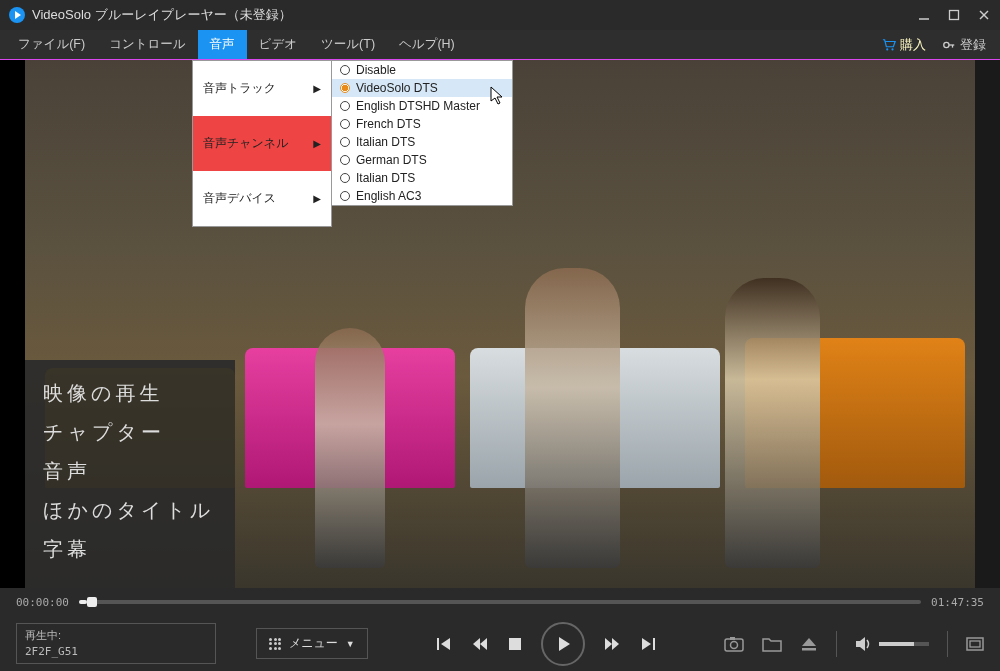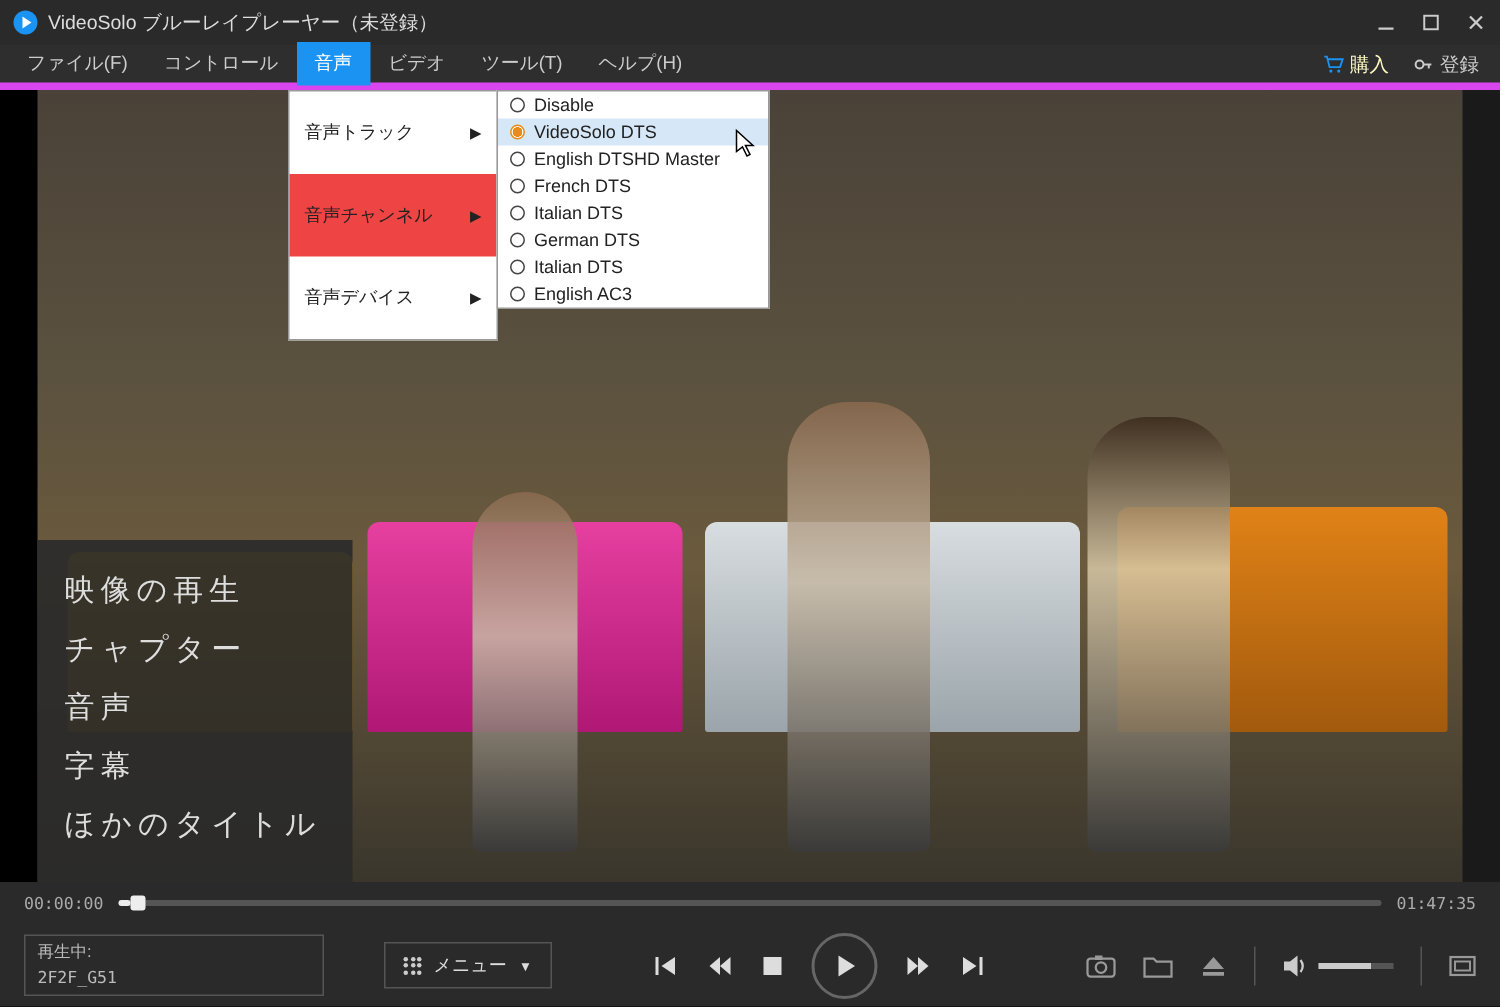--- a/index.html
+++ b/index.html
@@ -2,21 +2,21 @@
 <html><head>
 <meta charset="utf-8">
 <style>
 * { margin: 0; padding: 0; box-sizing: border-box; }
 body { font-family: "Meiryo", "MS PGothic", sans-serif; background: #1a1a1a; width: 1000px; height: 671px; overflow: hidden; color: #ddd; font-size: 13px; }
 .titlebar { height: 30px; background: #2a2a2a; display: flex; align-items: center; padding: 0 8px; }
 .titlebar .logo { width: 18px; height: 18px; margin-right: 6px; display: inline-flex; align-items: center; justify-content: center; }
 .titlebar .title { flex: 1; font-size: 13px; color: #ddd; }
 .titlebar .winbtns { display: flex; gap: 14px; }
 .titlebar .winbtn { width: 16px; height: 16px; display: flex; align-items: center; justify-content: center; cursor: pointer; color: #ddd; }
-.menubar { height: 30px; background: #2e2e2e; display: flex; align-items: center; padding: 0 6px; border-bottom: 5px solid #d946ef; }
+.menubar { height: 30px; background: #2e2e2e; display: flex; align-items: center; padding: 0 6px; border-bottom: 1px solid #d946ef; }
 .menubar .menuitem { padding: 6px 12px; font-size: 12.5px; color: #ccc; cursor: pointer; }
 .menubar .menuitem.active { background: #1a93f3; color: #fff; }
 .menubar .spacer { flex: 1; }
 .menubar .buy { color: #fef9c3; padding: 4px 8px; cursor: pointer; display: flex; align-items: center; gap: 4px; }
 .menubar .login { color: #ccc; padding: 4px 8px; cursor: pointer; display: flex; align-items: center; gap: 4px; }
 .content { position: relative; width: 837px; height: 528px; background: #000; }
 .video-frame { position: absolute; left: 25px; top: 0; width: 950px; height: 528px; background: linear-gradient(180deg, #4a4238 0%, #5a513f 35%, #6b5a3d 60%, #3a362c 100%); }
 .video-frame .car { position: absolute; bottom: 100px; border-radius: 8px 8px 2px 2px; }
 .video-frame .car.c1 { left: 20px; width: 190px; height: 120px; background: linear-gradient(180deg, #d6a117, #a07512); }
 .video-frame .car.c2 { left: 220px; width: 210px; height: 140px; background: linear-gradient(180deg, #e63fa0, #b01875); }
@@ -128,22 +128,22 @@
     <div class="car c4"></div>
     <div class="person p1"></div>
     <div class="person p2"></div>
     <div class="person p3"></div>
   </div>
 
   <div class="overlay-menu">
     <div class="omi">映像の再生</div>
     <div class="omi">チャプター</div>
     <div class="omi">音声</div>
+    <div class="omi">ほかのタイトル</div>
     <div class="omi">字幕</div>
-    <div class="omi">ほかのタイトル</div>
   </div>
 </div>
 
 <div class="submenu1">
   <div class="smi">
     <span>音声トラック</span>
     <span class="arrow">▶</span>
   </div>
   <div class="smi" style="background:#ef4444">
     <span>音声チャンネル</span>

